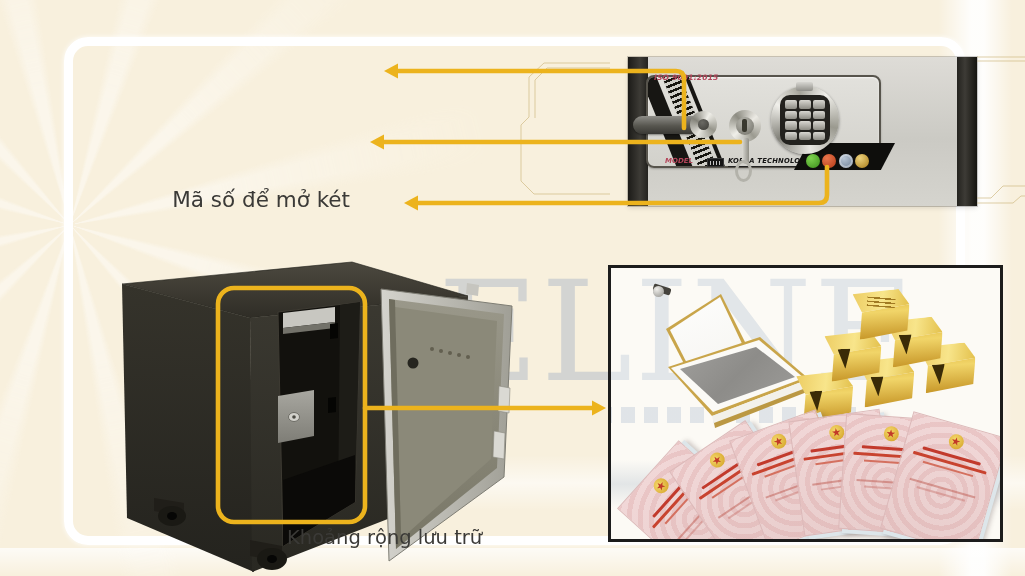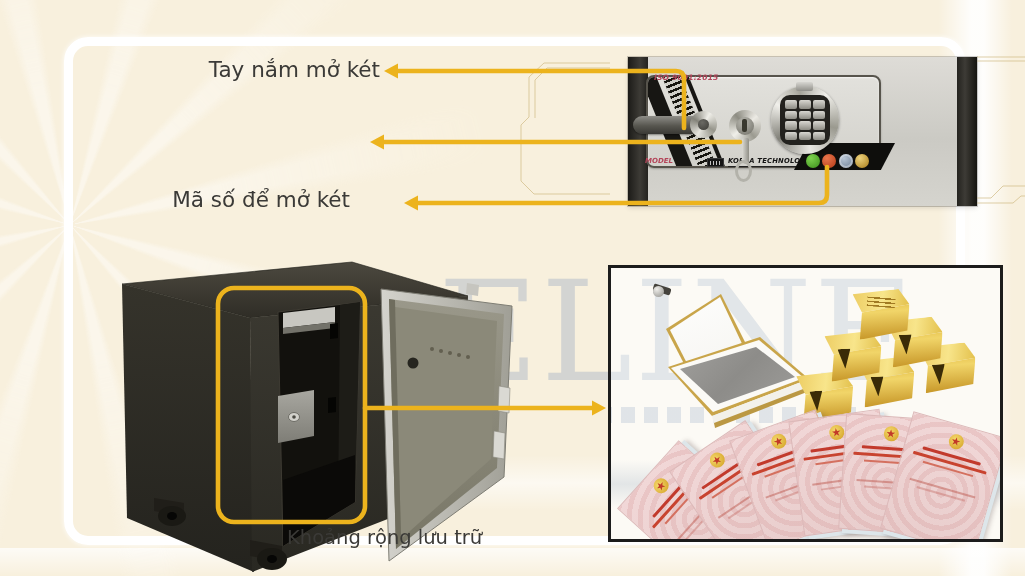--- a/index.html
+++ b/index.html
@@ -43,21 +43,21 @@
   .panel .edgeR{right:0;top:0;width:20px;height:149px;background:linear-gradient(90deg,#24231f,#3d3b36 40%,#15140f)}
   .lockplate{left:18px;top:18px;width:235px;height:93px;box-sizing:border-box;overflow:hidden;
     border:2px solid #57544c;border-radius:8px;
     background:linear-gradient(180deg,#e2e1dc,#d2d1cb);
     box-shadow:inset 0 1px 2px rgba(255,255,255,.7),0 1px 2px rgba(0,0,0,.25)}
   .diag1{left:14px;top:-10px;width:15px;height:125px;background:#171613;transform:rotate(-22deg)}
   .diag2{left:36px;top:-10px;width:17px;height:125px;transform:rotate(-22deg);
     background:repeating-linear-gradient(0deg,#161510 0 2.5px,#cfcec8 2.5px 5.5px)}
   .diag3{left:58px;top:-10px;width:4px;height:125px;background:#171613;transform:rotate(-22deg)}
   .iso{left:26px;top:16px;font-size:7.5px;font-weight:bold;font-style:italic;color:#b4455a;letter-spacing:.2px;white-space:nowrap}
-  .model{left:17px;top:100px;font-size:7px;font-weight:bold;font-style:italic;color:#b4455a}
+  .model{left:37px;top:100px;font-size:7px;font-weight:bold;font-style:italic;color:#b4455a}
   .badge{left:79px;top:101px;width:17px;height:9px;background:#151515;
     box-shadow:inset 0 0 0 1px #383838;
     background-image:repeating-linear-gradient(90deg,rgba(255,255,255,.75) 0 1px,transparent 1px 3px);
     background-size:10px 4px;background-position:3px 2.5px;background-repeat:no-repeat}
   .korea{left:100px;top:100px;font-size:6.8px;font-weight:bold;font-style:italic;color:#141414;
     border-bottom:1px solid #222;padding-bottom:1px;letter-spacing:.2px;white-space:nowrap}
   .blackwedge{left:166px;top:86px;width:101px;height:27px;background:#0e0e0c;
     clip-path:polygon(14% 0,100% 0,86% 100%,0 100%)}
   .lever{left:5px;top:59px;width:71px;height:18px;border-radius:9px;
     background:linear-gradient(180deg,#8e8d88,#57564f 55%,#3a3935);box-shadow:0 1px 2px rgba(0,0,0,.4)}
@@ -377,17 +377,16 @@
     </g>
     <g fill="#ecb31d">
       <polygon points="384,71 398,63.5 398,78.5"></polygon>
       <polygon points="370,142 384,134.5 384,149.5"></polygon>
       <polygon points="404,203 418,195.5 418,210.5"></polygon>
       <polygon points="606,408 592,400.5 592,415.5"></polygon>
     </g>
     <rect x="218" y="288" width="147" height="234" rx="16" fill="none" stroke="#ecb31d" stroke-width="4.6"></rect>
   </svg>
 
-  <div class="lb lb1">Tay nắm mở két</div>
   <div class="lb lb3">Mã số để mở két</div>
   <div class="lb lb4">Khoảng rộng lưu trữ</div>
 
 </div>
 
 </body></html>

